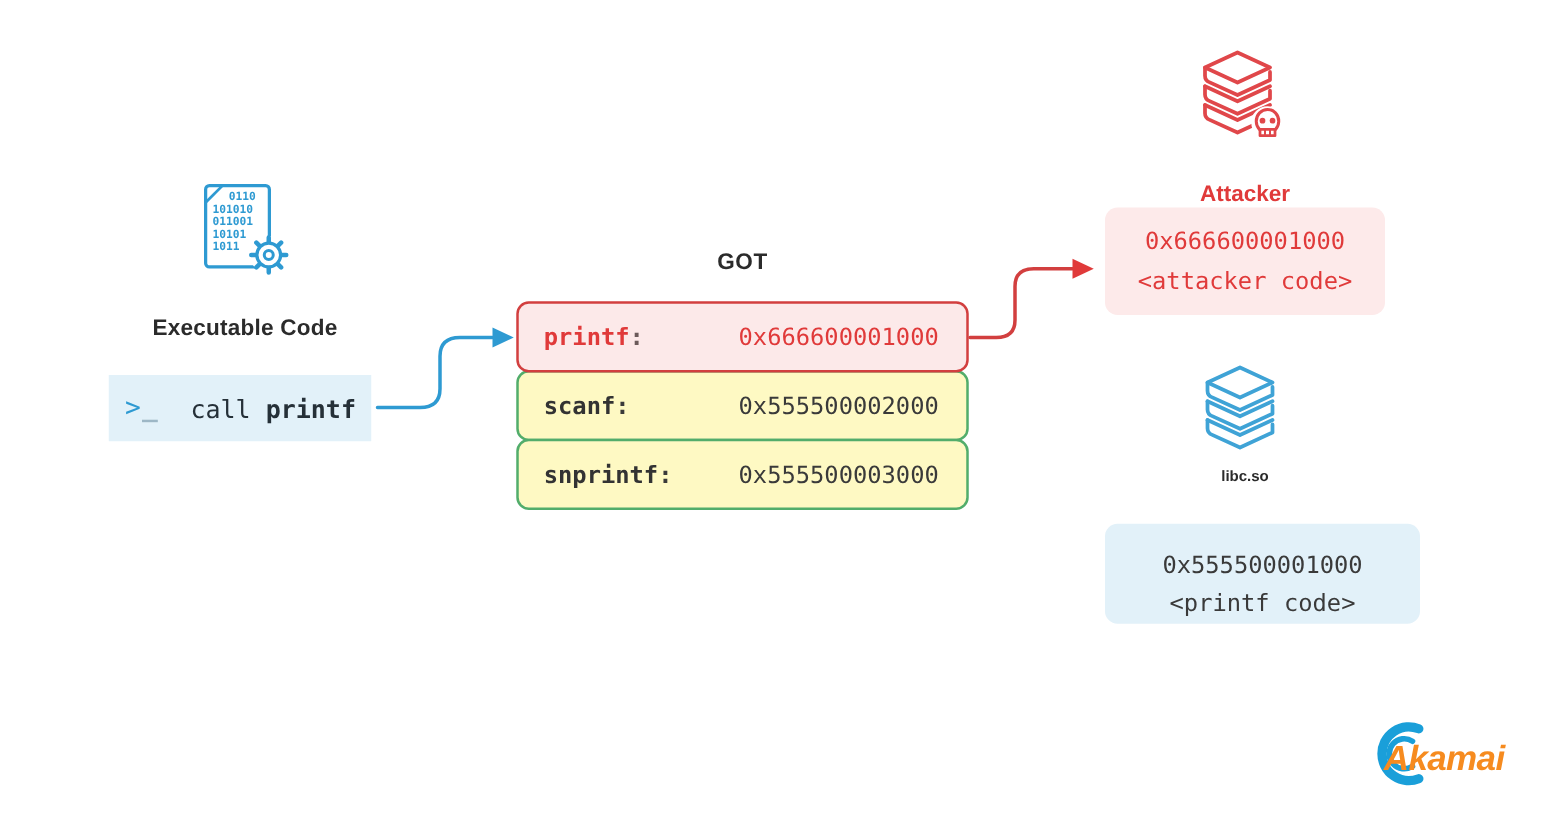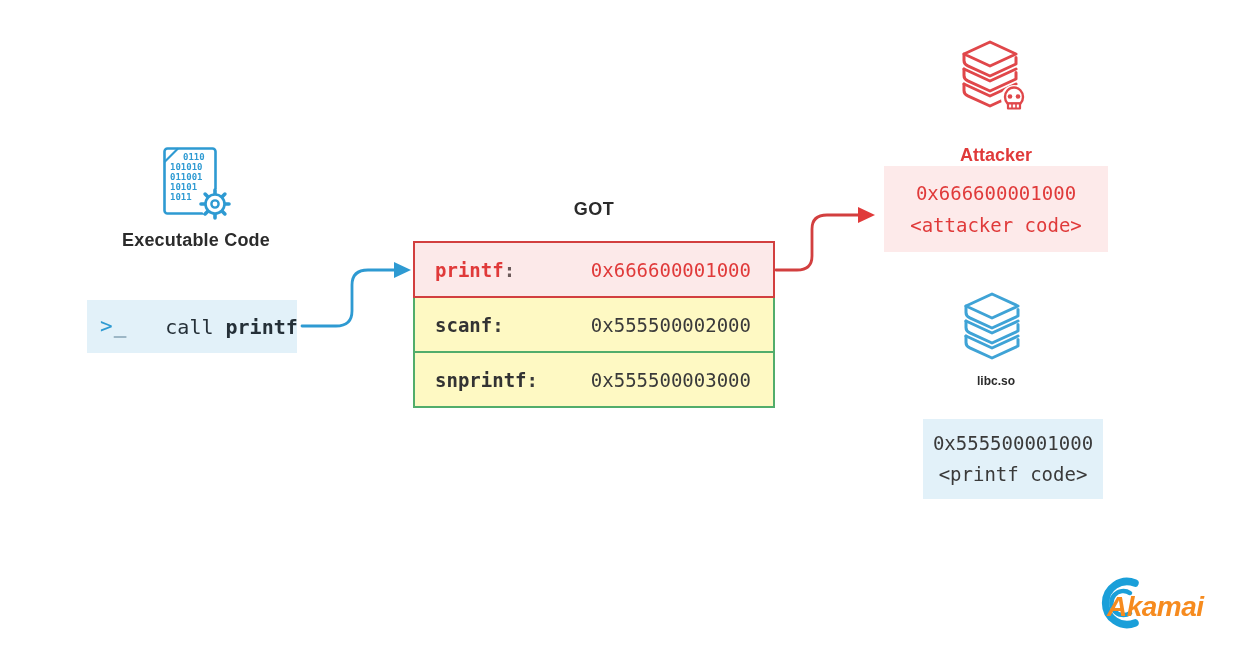--- a/index.html
+++ b/index.html
@@ -1,39 +1,39 @@
 <!DOCTYPE html>
 <html><head>
 <meta charset="utf-8">
 <style>
   * { margin:0; padding:0; box-sizing:border-box; }
   html,body { background:#fff; }
   .canvas {
     position:relative; width:1246px; height:662px; background:#ffffff;
     font-family:"Liberation Sans", sans-serif; overflow:hidden;
   }
-  .mono { font-family:"DejaVu Sans Mono", monospace; }
+  .mono { font-family:"DejaVu Sans Mono", monospace;border-radius:10px; }
 
   
   .arrows { position:absolute; left:0; top:0; width:1246px; height:662px; pointer-events:none; }
 
   
   .exec-icon { position:absolute; left:162px; top:146px; }
   .exec-label {
-    position:absolute; left:70px; top:230px; width:252px; text-align:center;
+    position:absolute; left:70px; top:252px; width:252px; text-align:center;
     font-size:18px; font-weight:bold; color:#2b2b2b; letter-spacing:.2px;
   }
   .terminal-box {
     position:absolute; left:87px; top:300px; width:210px; height:53px;
     background:#e2f1f9; display:flex; align-items:center; padding-left:13px;
   }
   .prompt { font-size:21px; line-height:1; }
   .prompt-gt { color:#2e9ad2; }
   .prompt-underscore { color:#9db7c6; font-weight:bold; margin-left:1px; }
-  .terminal-cmd { margin-left:39px; font-size:20px; color:#253038; }
+  .terminal-cmd { margin-left:26px; font-size:20px; color:#253038; }
   .terminal-cmd .cmd-target { font-weight:bold; }
 
   
   .got-title {
     position:absolute; left:413px; top:199px; width:362px; text-align:center;
     font-size:18px; font-weight:bold; color:#2b2b2b; letter-spacing:.5px;
   }
   .got-table { position:absolute; left:413px; top:241px; width:362px; }
   .got-row {
     height:57px; border:2px solid; display:flex; align-items:center;
@@ -62,23 +62,23 @@
     position:absolute; left:884px; top:166px; width:224px; height:86px;
     background:#fdeaea; color:#e03a3a; font-size:19px; line-height:32px;
     display:flex; flex-direction:column; align-items:center; justify-content:center;
   }
   .libc-icon { position:absolute; left:958px; top:290px; }
   .libc-label {
     position:absolute; left:885px; top:374px; width:222px; text-align:center;
     font-size:12px; font-weight:bold; color:#2b2b2b;
   }
   .libc-box {
-    position:absolute; left:884px; top:419px; width:180px; height:80px;
+    position:absolute; left:884px; top:419px; width:252px; height:80px;
     background:#e2f1f9; color:#3a3a3a; font-size:19px; line-height:31px;
-    display:flex; flex-direction:column; align-items:center; justify-content:center;margin-left:39px;
+    display:flex; flex-direction:column; align-items:center; justify-content:flex-end;
   }
 
   
   .akamai-logo { position:absolute; left:1091px; top:576px; width:118px; height:54px; }
   .akamai-swoosh { position:absolute; left:0; top:0; }
   .akamai-text {
     position:absolute; left:16px; top:15px; font-size:28px; font-weight:bold;
     font-style:italic; color:#f68b1f; letter-spacing:-0.5px;
   }
 </style>

